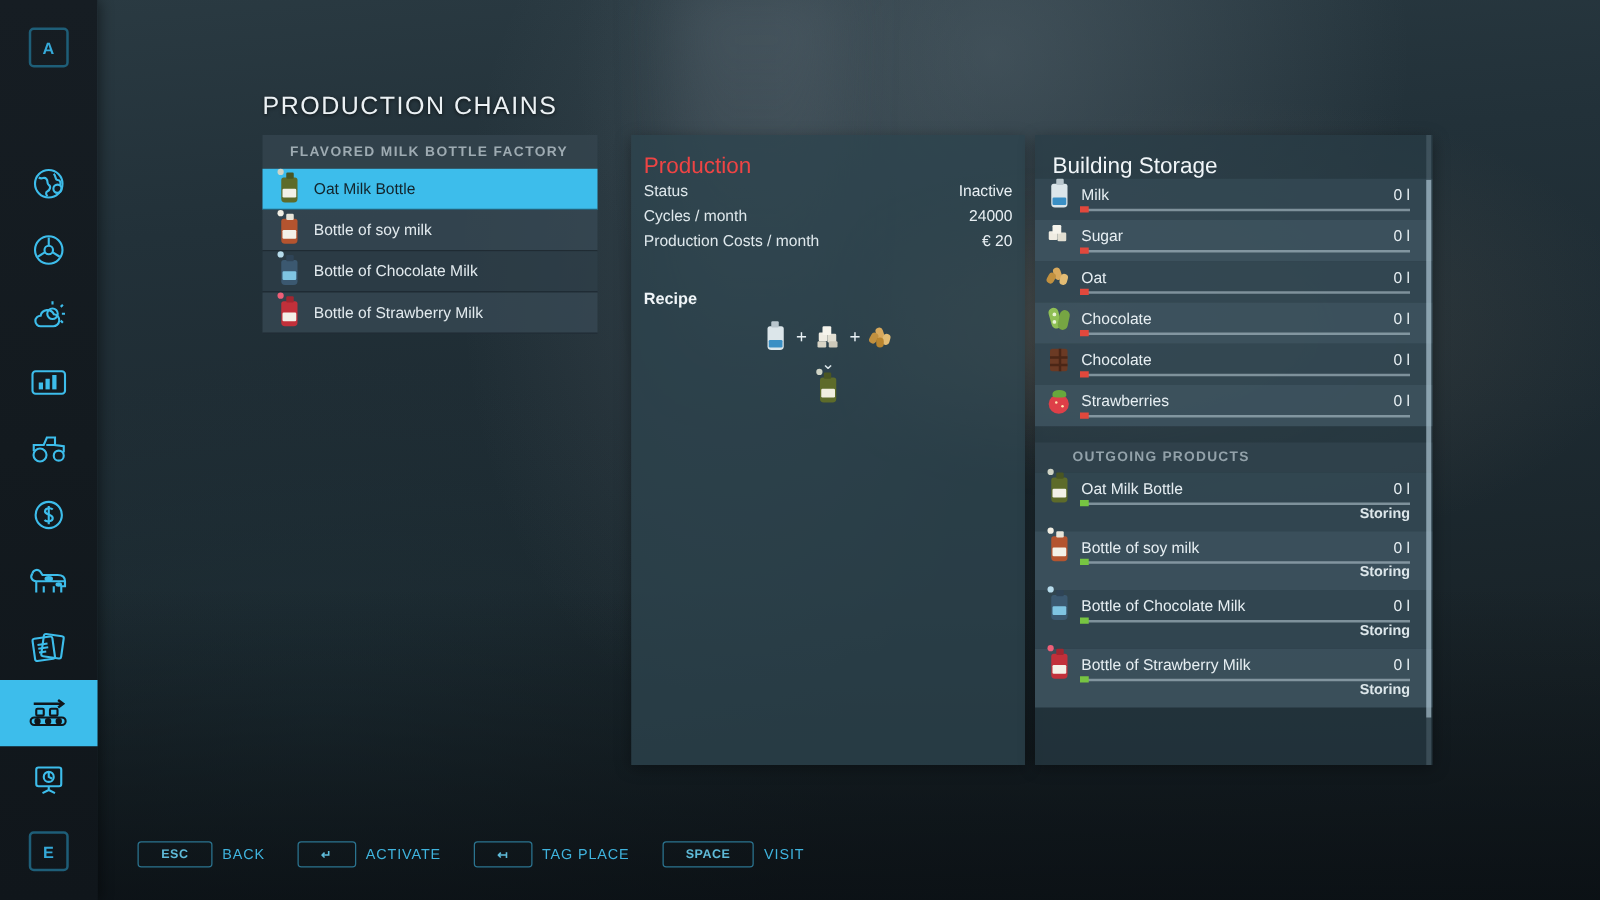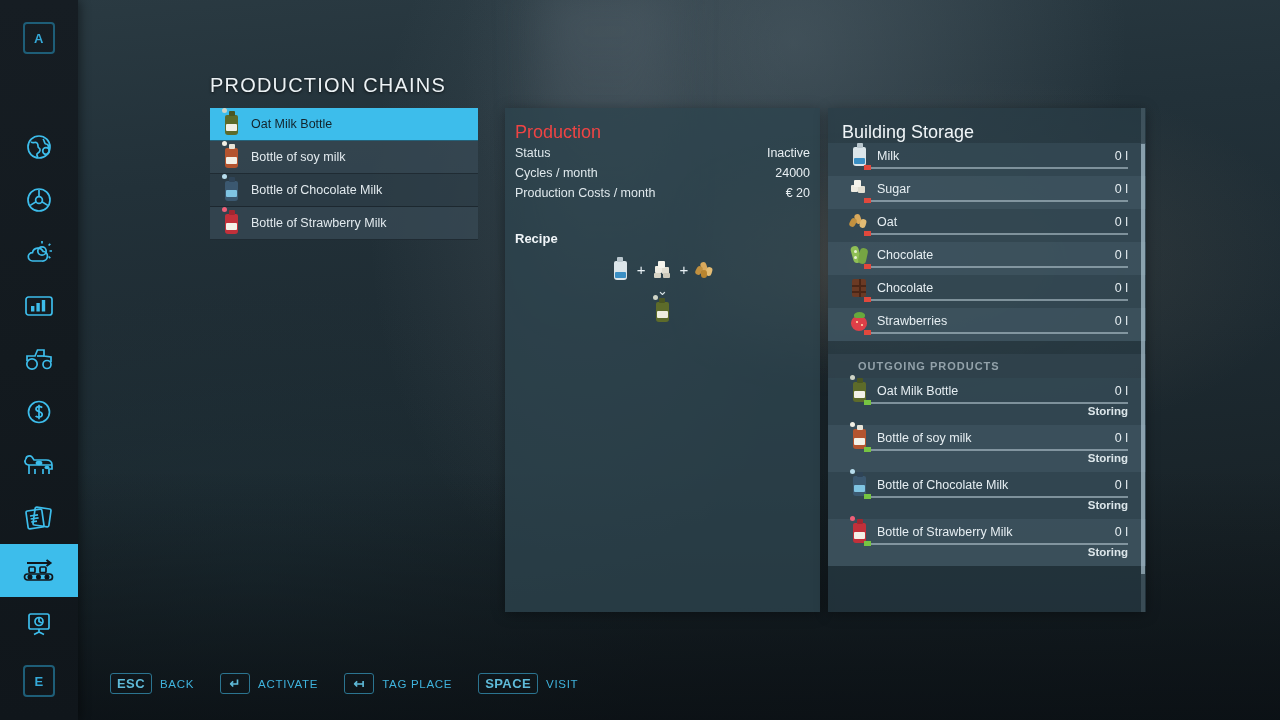--- a/index.html
+++ b/index.html
@@ -127,21 +127,21 @@
     position: absolute; left: 828px; top: 108px; width: 318px; height: 504px;
     background: rgba(40,60,70,0.70);
     box-shadow: 0 2px 12px rgba(0,0,0,0.35);
   }
   .store-title { padding: 14px 0 0 14px; font-size: 18px; color: #f0f5f8; }
   .sec-header {
     margin-top: 13px; height: 24px; background: rgba(50,67,77,0.80);
     display: flex; align-items: center; padding-left: 30px;
     font-size: 11px; font-weight: bold; letter-spacing: 1px; color: #93a2aa;
   }
-  .store-row { position: relative; height: 33px; padding: 0 18px 0 20px; }
+  .store-row { position: relative; height: 33px; padding: 0 18px 0 8px; }
   .store-row.odd  { background: rgba(52,73,84,0.82); }
   .store-row.even { background: rgba(63,86,97,0.82); }
   .store-row.tall { height: 47px; }
   .store-row .srow-main {
     display: flex; align-items: center; height: 26px; gap: 7px;
   }
   .store-row .sname { font-size: 12.5px; color: #e6eef2; flex: 1; }
   .store-row .samt  { font-size: 12.5px; color: #e6eef2; }
   .bar {
     position: absolute; left: 36px; right: 18px; top: 24px;
@@ -157,24 +157,24 @@
   .scrollbar {
     position: absolute; right: 1px; top: 0; width: 4px; height: 504px;
     background: rgba(150,175,188,0.22);
   }
   .scrollbar .thumb { position: absolute; left: 0; top: 36px; width: 4px; height: 430px; background: rgba(190,215,228,0.55); }
 
   
   .hints { position: absolute; left: 110px; bottom: 26px; display: flex; align-items: center; gap: 26px; }
   .hint { display: flex; align-items: center; gap: 8px; }
   .keycap {
-    min-width: 30px; height: 21px; padding: 0 6px;
+    min-width: 30px; height: 21px; padding: 0 18px;
     border: 1.6px solid #2b7490; border-radius: 3px;
     display: flex; align-items: center; justify-content: center;
-    color: #5fbbd9; font-size: 13px; font-weight: bold; letter-spacing: 0.4px;
+    color: #5fbbd9; font-size: 10px; font-weight: bold; letter-spacing: 0.4px;
   }
   .hint-label { color: #3fb3dd; font-size: 11.5px; font-weight: normal; letter-spacing: 0.7px; }
 </style>
 </head>
 <body>
 
 <div id="root">
 
   <div class="bg"></div>
   <div class="bg-tower"></div>
@@ -298,20 +298,21 @@
           </svg>
         </span>
       </div>
 
     </div>
   </div>
 
   <div class="page-title">PRODUCTION CHAINS</div>
 
   <div class="list-panel">
+    <div class="list-header">FLAVORED MILK BOTTLE FACTORY</div>
 
     <div class="list-row selected">
       <span class="ico">
         <span class="bottle" style="background:#5d6b2a">
           <span class="neck" style="background:#4a5622"></span>
           <span class="label"></span>
           <span class="blip" style="background:#cfd4c6"></span>
         </span>
       </span>
       <span>Oat Milk Bottle</span>

